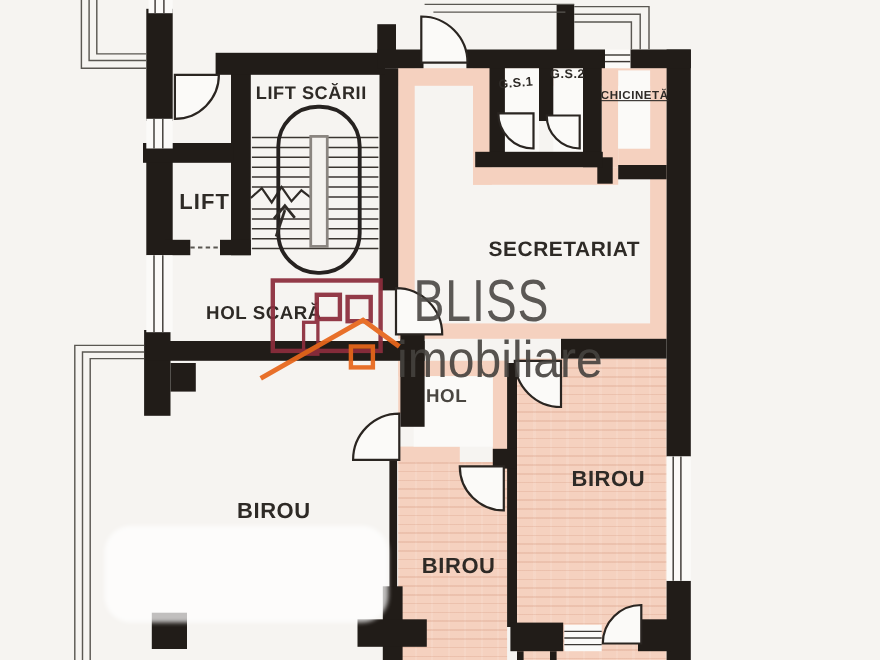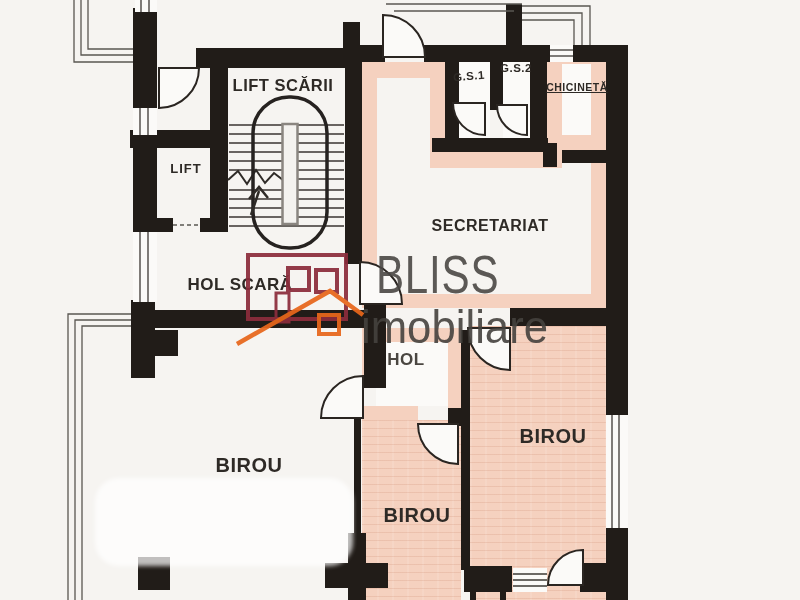--- a/index.html
+++ b/index.html
@@ -185,23 +185,23 @@
       <path d="M237,344 L330,291 L363,315" stroke="#e8671b" stroke-width="4.5"></path>
       <rect x="319" y="315" width="20" height="19" stroke="#e8671b" stroke-width="4"></rect>
     </g>
   </svg>
 
   <div class="wm" style="left:376px;top:243px;font-size:54px;letter-spacing:1px;transform:scaleX(.78);">BLISS</div>
   <div class="wm" style="left:361px;top:299px;font-size:47px;color:#45423e;transform:scaleX(.93);">imobiliare</div>
 
   <div class="labels">
     <div class="lbl" style="left:213px;top:77px;width:140px;font-size:16.5px;">LIFT SCĂRII</div>
-    <div class="lbl" style="left:146px;top:162px;width:80px;font-size:13px;letter-spacing:1px;">LIFT</div>
+    <div class="lbl" style="left:146px;top:174px;width:80px;font-size:20px;letter-spacing:1px;">LIFT</div>
     <div class="lbl" style="left:160px;top:276px;width:160px;font-size:17px;">HOL SCARĂ</div>
-    <div class="lbl" style="left:400px;top:218px;width:180px;font-size:16px;">SECRETARIAT</div>
+    <div class="lbl" style="left:423px;top:218px;width:180px;font-size:19px;">SECRETARIAT</div>
     <div class="lbl" style="left:444px;top:71px;width:50px;font-size:11.5px;transform:rotate(-5deg);">G.S.1</div>
     <div class="lbl" style="left:491px;top:63px;width:50px;font-size:11.5px;">G.S.2</div>
     <div class="lbl" style="left:542px;top:82px;width:70px;font-size:10.5px;text-decoration:underline;">CHICINETĂ</div>
     <div class="lbl" style="left:376px;top:351px;width:60px;font-size:17px;color:#4a4641;">HOL</div>
     <div class="lbl" style="left:189px;top:455px;width:120px;font-size:20px;">BIROU</div>
     <div class="lbl" style="left:493px;top:426px;width:120px;font-size:20px;">BIROU</div>
     <div class="lbl" style="left:357px;top:505px;width:120px;font-size:20px;">BIROU</div>
   </div>
 
 </div>

